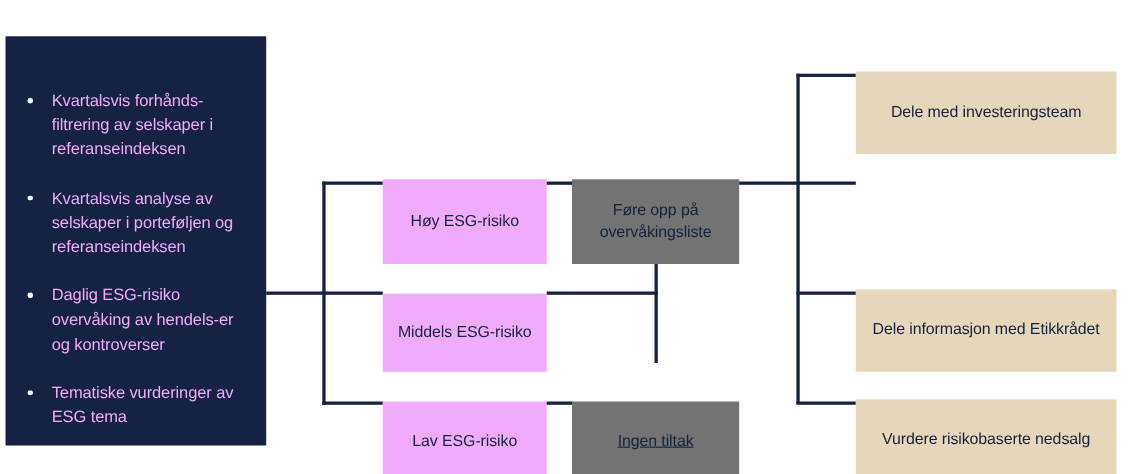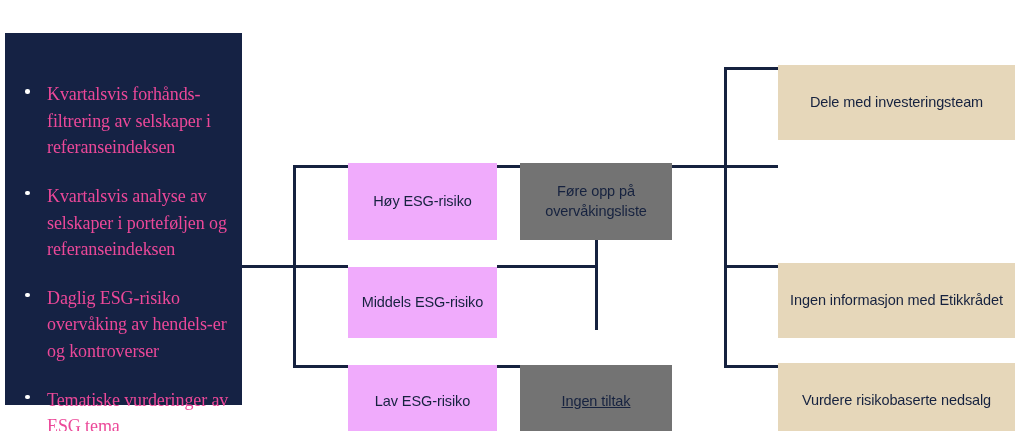--- a/index.html
+++ b/index.html
@@ -33,25 +33,24 @@
     top: 48px;
     width: 214px;
     margin: 0;
     padding: 0;
     list-style: none;
   }
   .bullet-item {
     position: relative;
     padding-left: 30px;
     margin-bottom: 22px;
-    color: #ec4899;
-    font-size: 18px;
+    color: #f0abfc;
+    font-size: 15px;
     line-height: 1.48;
     letter-spacing: -0.1px;
-    font-family: Liberation Serif, serif;
   }
   .bullet-item:last-child { margin-bottom: 16px; }
   .bullet-dot {
     position: absolute;
     left: 8px;
     top: 8px;
     width: 4.5px;
     height: 4.5px;
     border-radius: 50%;
     background: #ffffff;
@@ -152,19 +151,19 @@
   <div class="line line-h" style="left:724px; top:67px; width:54px;"></div>
 
   <div class="line line-h" style="left:724px; top:265px; width:54px;"></div>
 
   <div class="line line-h" style="left:724px; top:365px; width:54px;"></div>
 
   <div class="box box-tan" style="left:778px; top:30px; width:237px; height:75px;">
     <span>Dele med investeringsteam</span>
   </div>
   <div class="box box-tan" style="left:778px; top:228px; width:237px; height:75px;">
-    <span>Ingen informasjon med Etikkrådet</span>
+    <span>Dele informasjon med Etikkrådet</span>
   </div>
   <div class="box box-tan" style="left:778px; top:328px; width:237px; height:75px;">
     <span>Vurdere risikobaserte nedsalg</span>
   </div>
 
 </div>
 
 </body></html>

